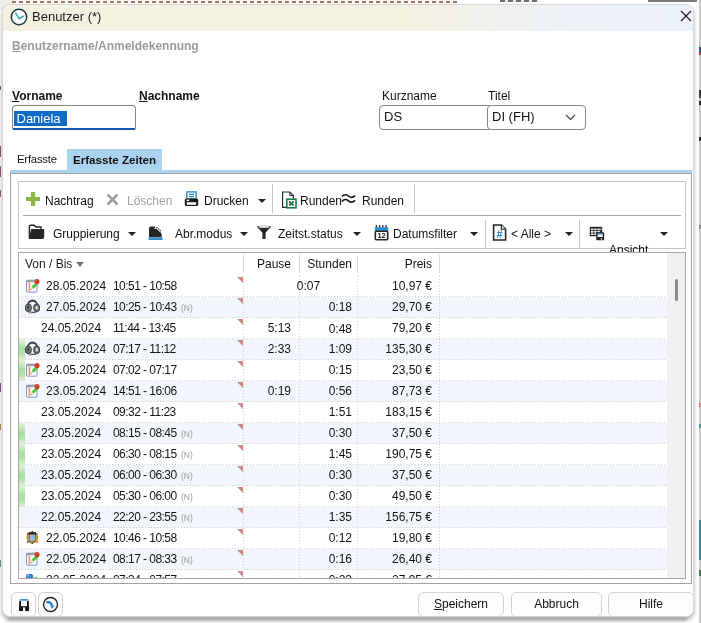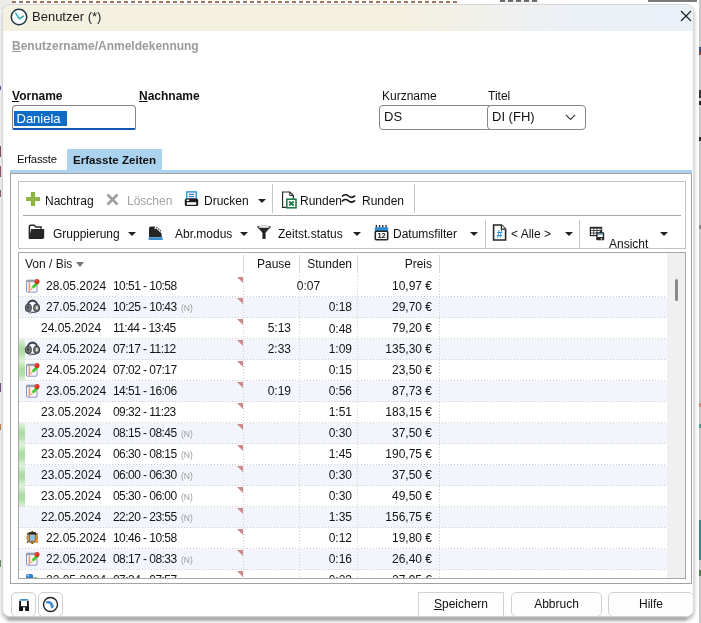--- a/index.html
+++ b/index.html
@@ -144,21 +144,21 @@
           <rect x="5.2" y="5" width="2.4" height="1.6"></rect>
           <rect x="8.4" y="5" width="2.4" height="1.6"></rect>
 <rect x="2" y="7.4" width="2.4" height="1.6"></rect>
           <rect x="5.2" y="7.4" width="2.4" height="1.6"></rect>
 </g>
 <rect x="7.2" y="6.2" width="8" height="8" rx="0.8" fill="#262626"></rect>
 <rect x="8.6" y="7" width="5.2" height="1.3" fill="#2e8fd2"></rect>
 <rect x="8.6" y="8.4" width="5.2" height="2.6" fill="#fff"></rect>
 <rect x="11.6" y="12" width="1.6" height="1.8" fill="#aaa"></rect>
 </svg>
-<div class="a tt" style="left:606px;top:232px">Ansicht</div>
+<div class="a tt" style="left:606px;top:238px">Ansicht</div>
 <div class="dd" style="left:657px;top:227px"></div>
 <div class="a" style="left:15px;top:247px;width:668px;height:327px;border:1px solid #a8a8a8;background:#fff"></div>
 <div class="a tbtxt" style="left:22px;top:252px;color:#1a1a1a">Von / Bis</div>
 <div class="a" style="left:73px;top:257px;width:0;height:0;border-left:4.5px solid transparent;border-right:4.5px solid transparent;border-top:5px solid #757575"></div>
 <div class="a tbtxt" style="left:205px;top:252px;width:83px;text-align:right">Pause</div>
 <div class="a tbtxt" style="left:266px;top:252px;width:83px;text-align:right">Stunden</div>
 <div class="a tbtxt" style="left:346px;top:252px;width:83px;text-align:right">Preis</div>
 <div class="a" style="left:240px;top:250px;width:1px;height:18px;background:#d8d8d8"></div>
 <div class="a" style="left:296px;top:250px;width:1px;height:18px;background:#d8d8d8"></div>
 <div class="a" style="left:354px;top:250px;width:1px;height:18px;background:#d8d8d8"></div>
@@ -401,17 +401,17 @@
 <rect x="3.6" y="1" width="6.8" height="1.7" fill="#2e8fd2"></rect>
 <rect x="2.2" y="8.2" width="9.6" height="4.8" fill="#111"></rect>
 <rect x="6" y="9.4" width="2.2" height="3.6" fill="#fff"></rect>
 </svg>
 <div class="a" style="left:35px;top:587px;width:25px;height:25px;border:1px solid #d0d0d0;border-radius:5px;background:#fdfdfd"></div>
 <svg class="a" style="left:39px;top:591px" width="17" height="17" viewBox="0 0 17 17">
 <circle cx="8.5" cy="8.5" r="7" fill="none" stroke="#222" stroke-width="1.4"></circle>
 <path d="M4.2 6.4 C6.8 5.6 9.2 6.8 10.2 9.4" fill="none" stroke="#2e86d2" stroke-width="2.3"></path>
 <path d="M8.2 9.2 L12.6 9.6 L9.8 13 Z" fill="#2e86d2"></path>
 </svg>
-<div class="a" style="left:415px;top:587px;width:86px;height:25px;border:1px solid #d2d2d2;border-radius:0;background:#fdfdfd;text-align:center;line-height:23px;font-size:12px;color:#111"><u>S</u>peichern</div>
+<div class="a" style="left:415px;top:587px;width:86px;height:25px;border:1px solid #d2d2d2;border-radius:6px;background:#fdfdfd;text-align:center;line-height:23px;font-size:12px;color:#111"><u>S</u>peichern</div>
 <div class="a" style="left:508px;top:587px;width:91px;height:25px;border:1px solid #d2d2d2;border-radius:5px;background:#fdfdfd;text-align:center;line-height:23px;font-size:12px;color:#111">Abbruch</div>
 <div class="a" style="left:605px;top:587px;width:86px;height:25px;border:1px solid #d2d2d2;border-radius:5px;background:#fdfdfd;text-align:center;line-height:23px;font-size:12px;color:#111">Hilfe</div>
 </div>
 <div class="a" style="left:7px;top:617.5px;width:680px;height:5.5px;border-radius:0 0 6px 6px;filter:blur(0.8px);background:linear-gradient(180deg,rgba(70,70,70,.42),rgba(120,120,120,.16) 55%,rgba(160,160,160,0))"></div>
 </div>
 </body></html>

